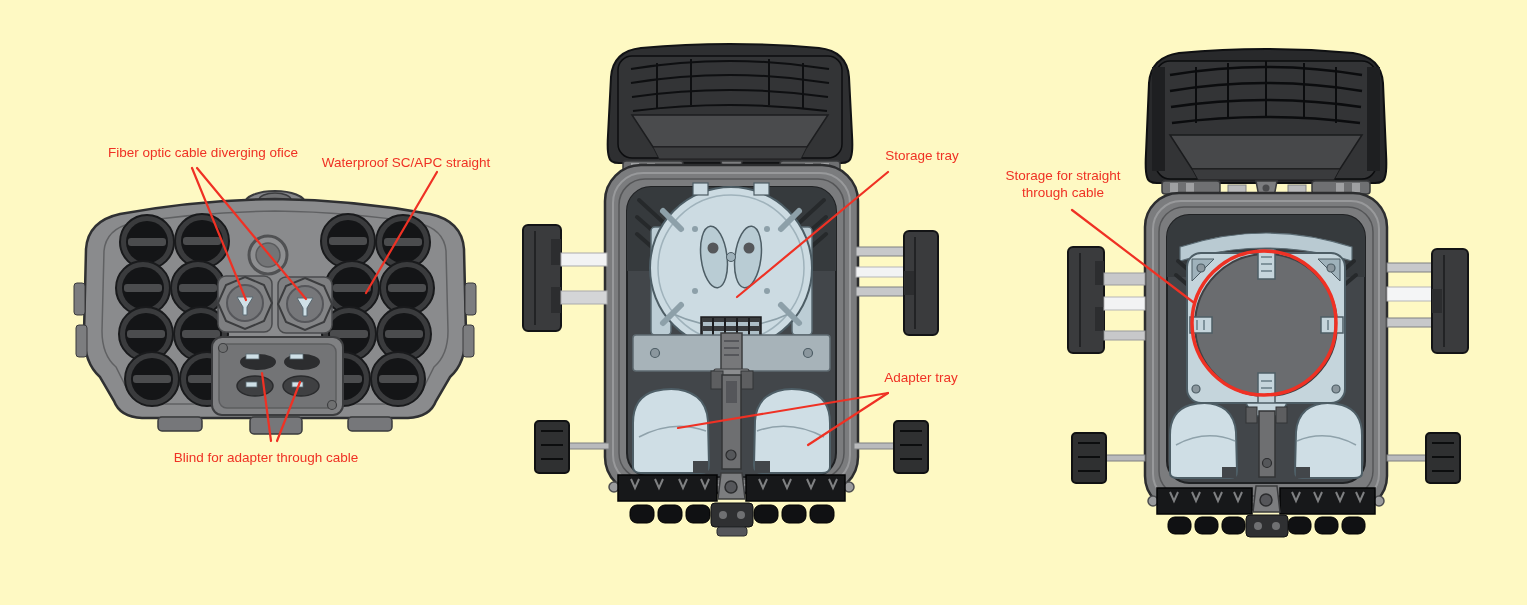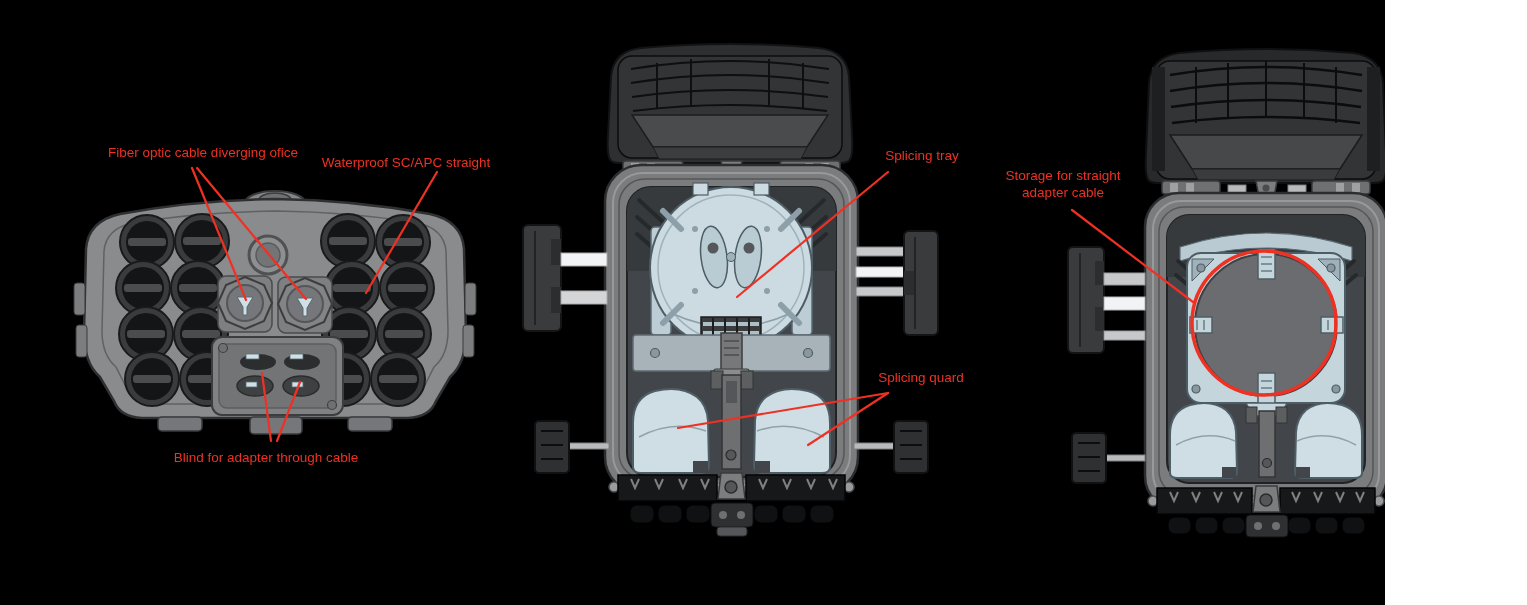--- a/index.html
+++ b/index.html
@@ -1,17 +1,17 @@
 <!DOCTYPE html>
 <html><head>
 <meta charset="utf-8">
 <style>
   html,body{margin:0;padding:0;background:#ffffff;}
   #canvas{
-    position:relative;width:1385px;height:605px;background:#000000;
+    position:relative;width:1527px;height:605px;background:#fef9c3;
     font-family:"Liberation Sans",sans-serif;overflow:hidden;
   }
   .drawing{position:absolute;}
   #annotation-overlay{position:absolute;left:0;top:0;pointer-events:none;z-index:5;}
   .ann-label{
     position:absolute;z-index:6;color:#ef3124;
     font:400 13.5px/1.28 "Liberation Sans",sans-serif;
     text-align:center;transform:translateX(-50%);white-space:nowrap;
   }
   .ann-label.wrap{white-space:normal;width:142px;}
@@ -529,17 +529,17 @@
       <line x1="888" y1="393" x2="678" y2="428"></line>
       <line x1="888" y1="393" x2="808" y2="445"></line>
       <line x1="1072" y1="210" x2="1193" y2="302"></line>
       <circle cx="1264" cy="323" r="72" stroke-width="3.5"></circle>
     </g>
   </svg>
 
   <div class="ann-label" style="left:203px;top:144px;">Fiber optic cable diverging ofice</div>
   <div class="ann-label" style="left:406px;top:154px;">Waterproof SC/APC straight</div>
   <div class="ann-label" style="left:266px;top:449px;">Blind for adapter through cable</div>
-  <div class="ann-label" style="left:922px;top:147px;">Splicing tray</div>
-  <div class="ann-label" style="left:921px;top:369px;">Splicing quard</div>
-  <div class="ann-label wrap" style="left:1063px;top:167px;">Storage for straight adapter cable</div>
+  <div class="ann-label" style="left:922px;top:147px;">Storage tray</div>
+  <div class="ann-label" style="left:921px;top:369px;">Adapter tray</div>
+  <div class="ann-label wrap" style="left:1063px;top:167px;">Storage for straight through cable</div>
 
 </div>
 
 </body></html>

